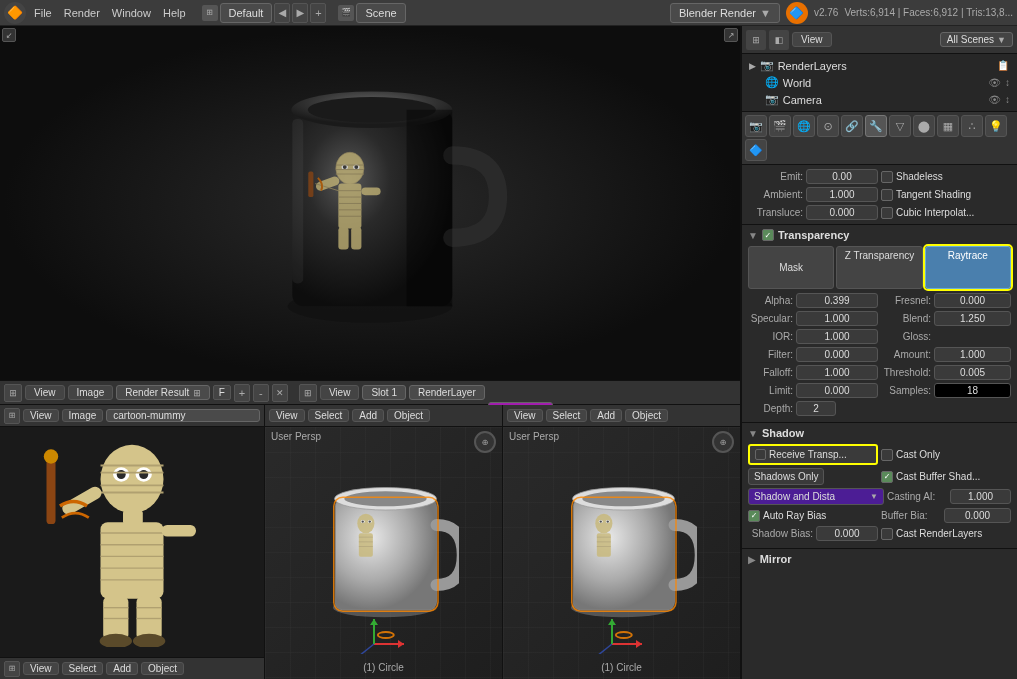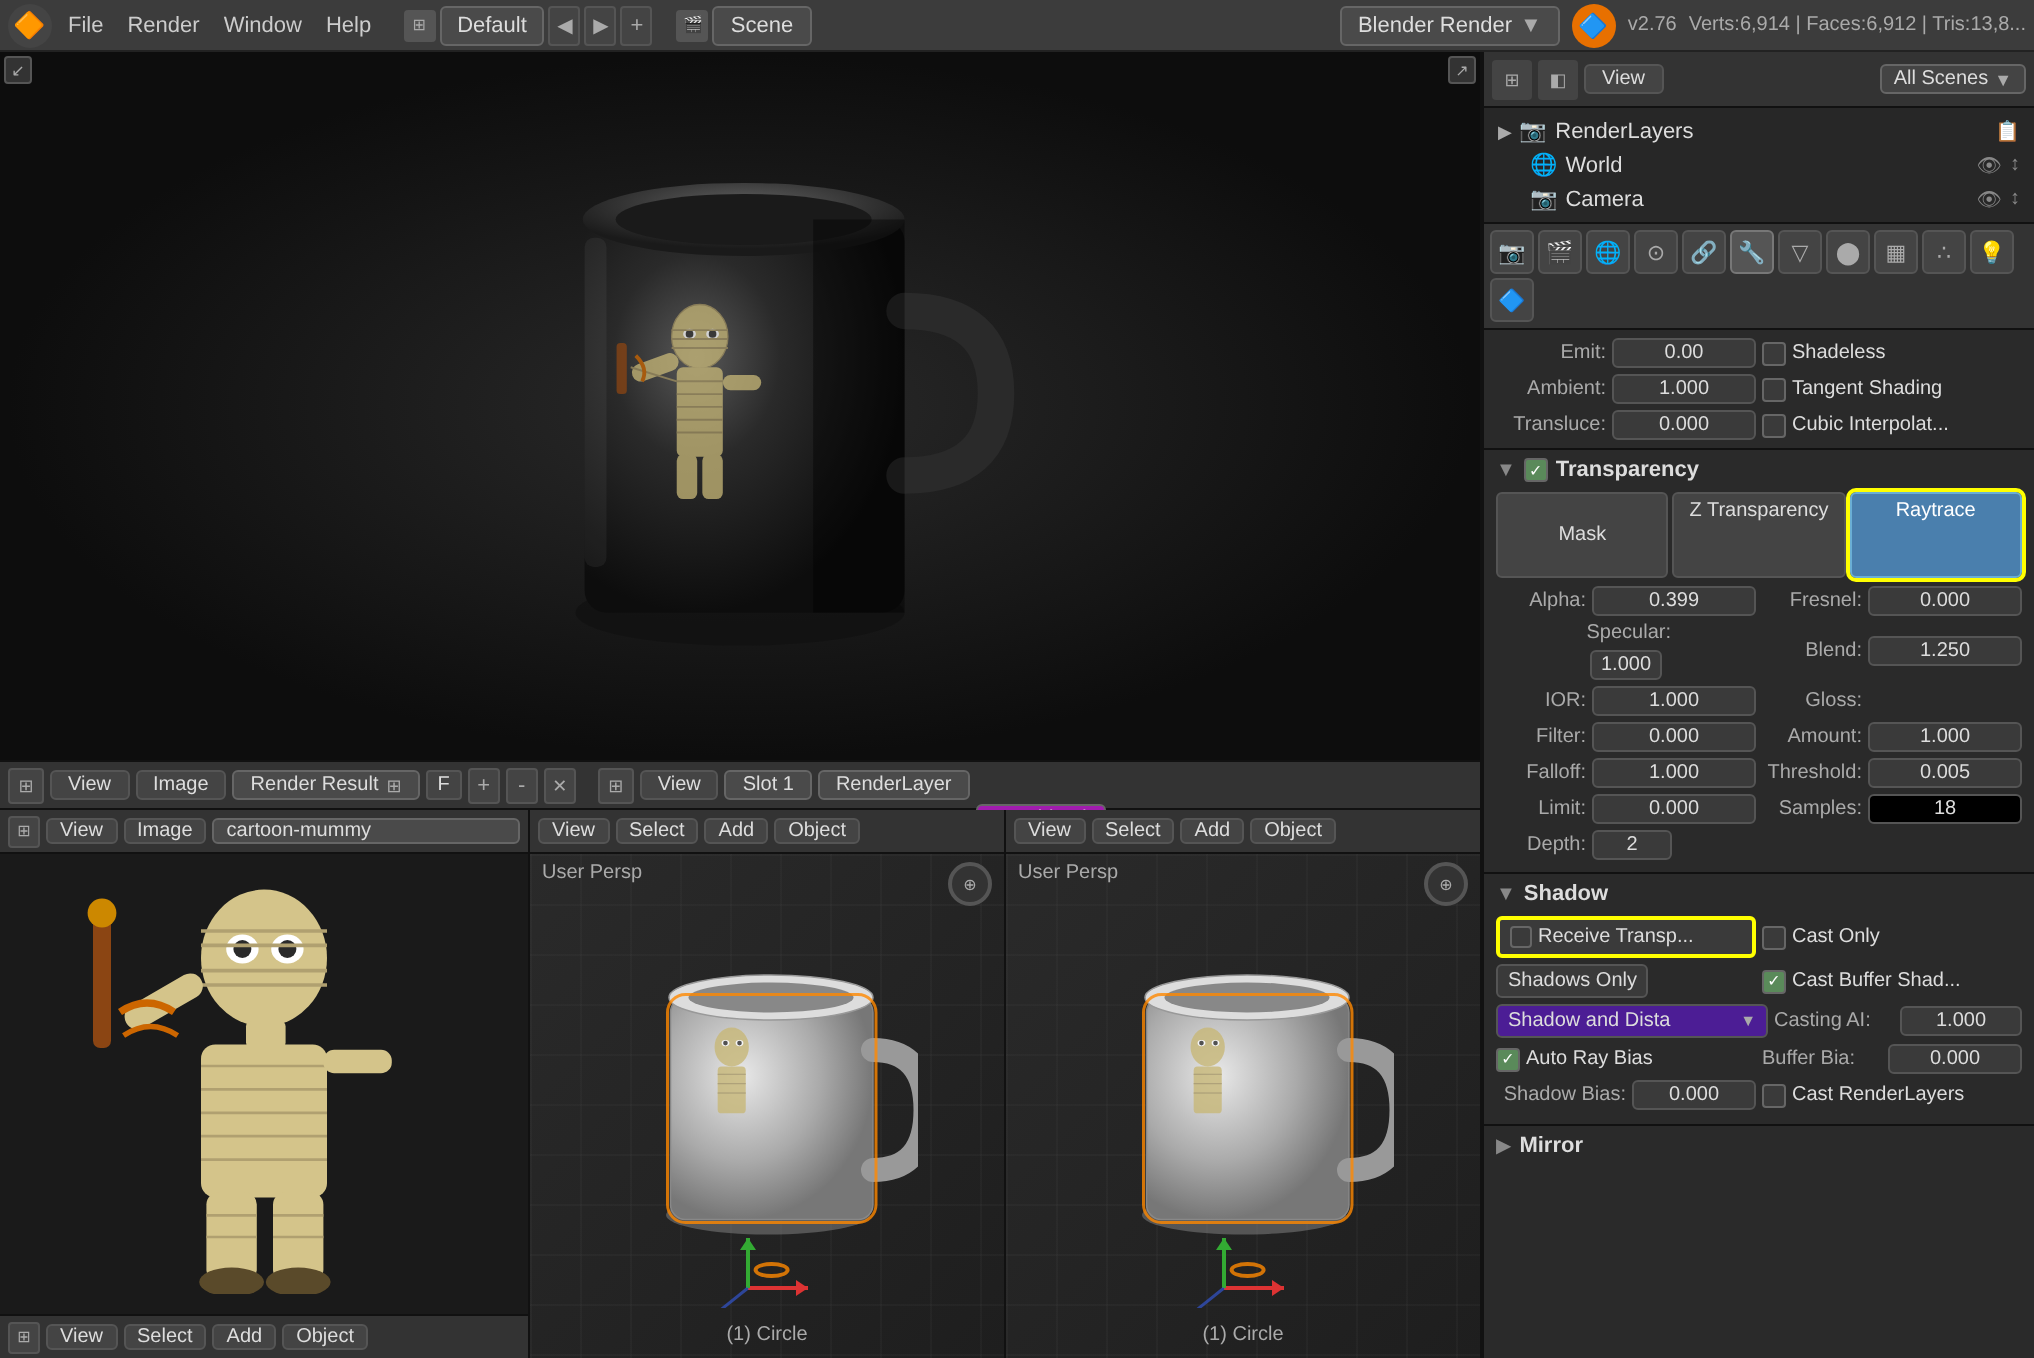--- a/index.html
+++ b/index.html
@@ -433,21 +433,21 @@
         <div style="display:grid; grid-template-columns:1fr 1fr; gap:3px; margin-bottom:3px;">
           <div style="display:flex; align-items:center; gap:3px;">
             <span style="font-size:10px; color:#aaa; width:45px; text-align:right;">Alpha:</span>
             <div style="background:#3a3a3a; border:1px solid #555; border-radius:3px; padding:1px 4px; font-size:10px; color:#ddd; flex:1; text-align:center; cursor:pointer;">0.399</div>
           </div>
           <div style="display:flex; align-items:center; gap:3px;">
             <span style="font-size:10px; color:#aaa; width:50px; text-align:right;">Fresnel:</span>
             <div style="background:#3a3a3a; border:1px solid #555; border-radius:3px; padding:1px 4px; font-size:10px; color:#ddd; flex:1; text-align:center; cursor:pointer;">0.000</div>
           </div>
 
-          <div style="display:flex; align-items:center; gap:3px;flex-direction:column;">
+          <div style="display:flex; align-items:center; gap:3px;">
             <span style="font-size:10px; color:#aaa; width:45px; text-align:right;">Specular:</span>
             <div style="background:#3a3a3a; border:1px solid #555; border-radius:3px; padding:1px 4px; font-size:10px; color:#ddd; flex:1; text-align:center; cursor:pointer;">1.000</div>
           </div>
           <div style="display:flex; align-items:center; gap:3px;">
             <span style="font-size:10px; color:#aaa; width:50px; text-align:right;">Blend:</span>
             <div style="background:#3a3a3a; border:1px solid #555; border-radius:3px; padding:1px 4px; font-size:10px; color:#ddd; flex:1; text-align:center; cursor:pointer;">1.250</div>
           </div>
         </div>
 
         <div style="display:grid; grid-template-columns:1fr 1fr; gap:3px; margin-bottom:3px;">

